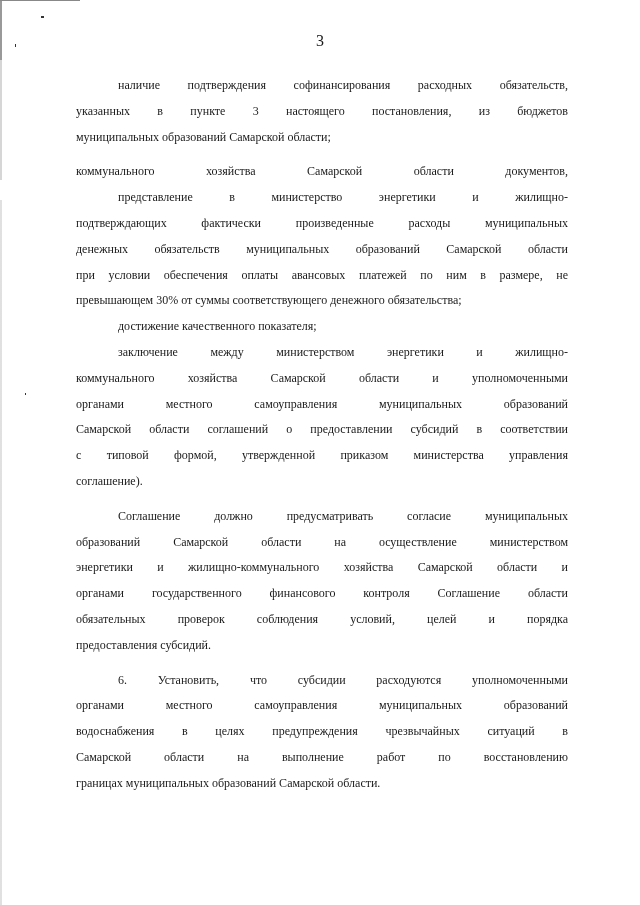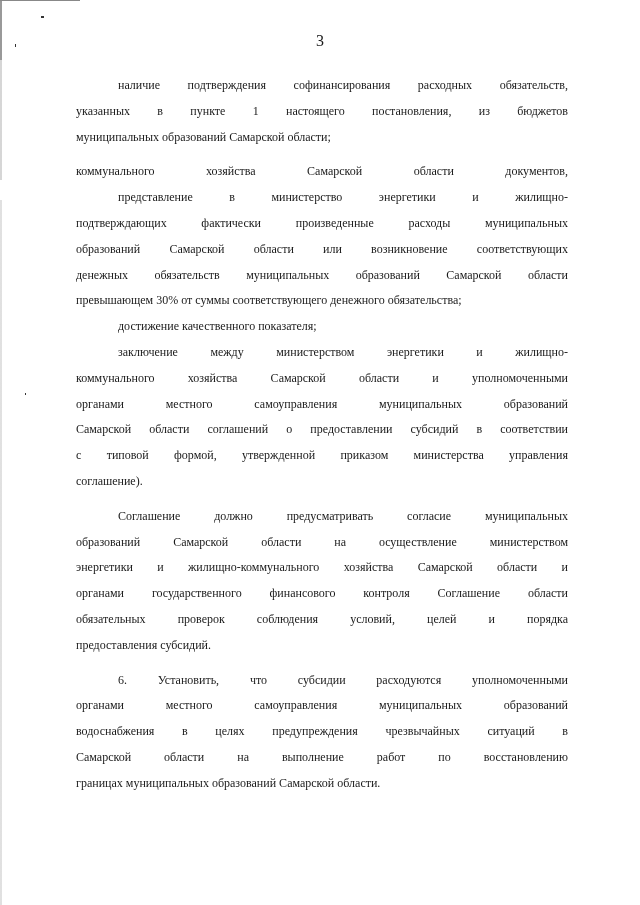--- a/index.html
+++ b/index.html
@@ -84,30 +84,30 @@
   <div class="speck" style="left:41px;top:16px;width:3px;height:2px;"></div>
   <div class="speck" style="left:15px;top:44px;width:1px;height:3px;"></div>
   <div class="speck" style="left:25px;top:393px;width:1px;height:2px;"></div>
 
   <div class="page-number">3</div>
 
   <div class="content">
 
     <p class="para gap-after">
       <span class="line indent">наличие подтверждения софинансирования расходных обязательств,</span>
-      <span class="line">указанных в пункте 1 настоящего постановления, из бюджетов</span>
+      <span class="line">указанных в пункте 3 настоящего постановления, из бюджетов</span>
       <span class="line last">муниципальных образований Самарской области;</span>
     </p>
 
     <p class="para">
       <span class="line">коммунального хозяйства Самарской области документов,</span>
       <span class="line indent">представление в министерство энергетики и жилищно-</span>
       <span class="line">подтверждающих фактически произведенные расходы муниципальных</span>
-      <span class="line">образований Самарской области или возникновение соответствующих</span>
       <span class="line">денежных обязательств муниципальных образований Самарской области</span>
+      <span class="line">при условии обеспечения оплаты авансовых платежей по ним в размере, не</span>
       <span class="line last">превышающем 30% от суммы соответствующего денежного обязательства;</span>
     </p>
 
     <p class="para">
       <span class="line indent last">достижение качественного показателя;</span>
     </p>
 
     <p class="para gap-after">
       <span class="line indent">заключение между министерством энергетики и жилищно-</span>
       <span class="line">коммунального хозяйства Самарской области и уполномоченными</span>

